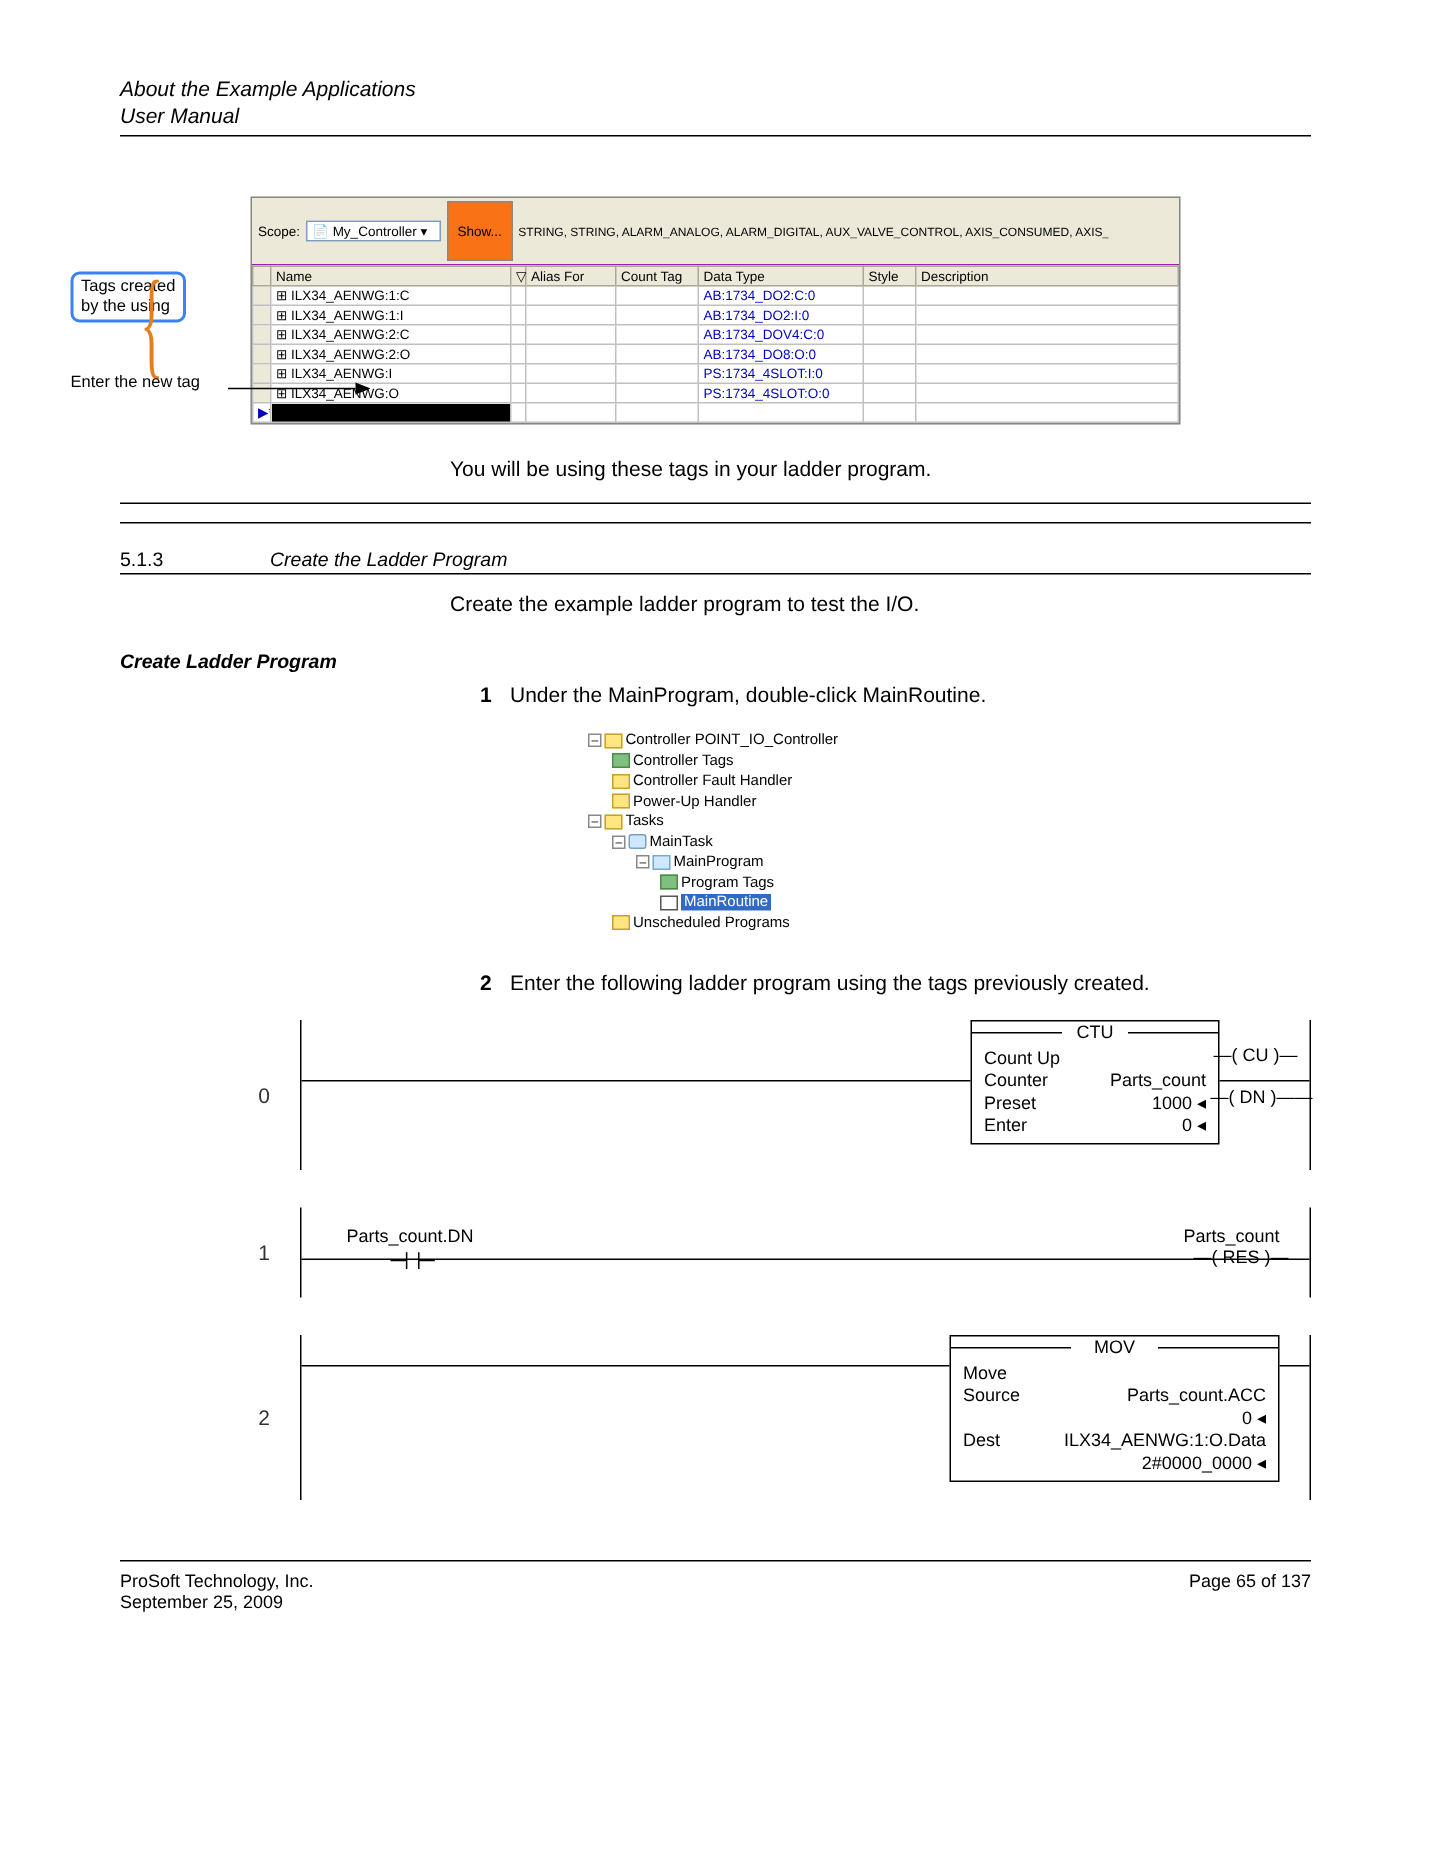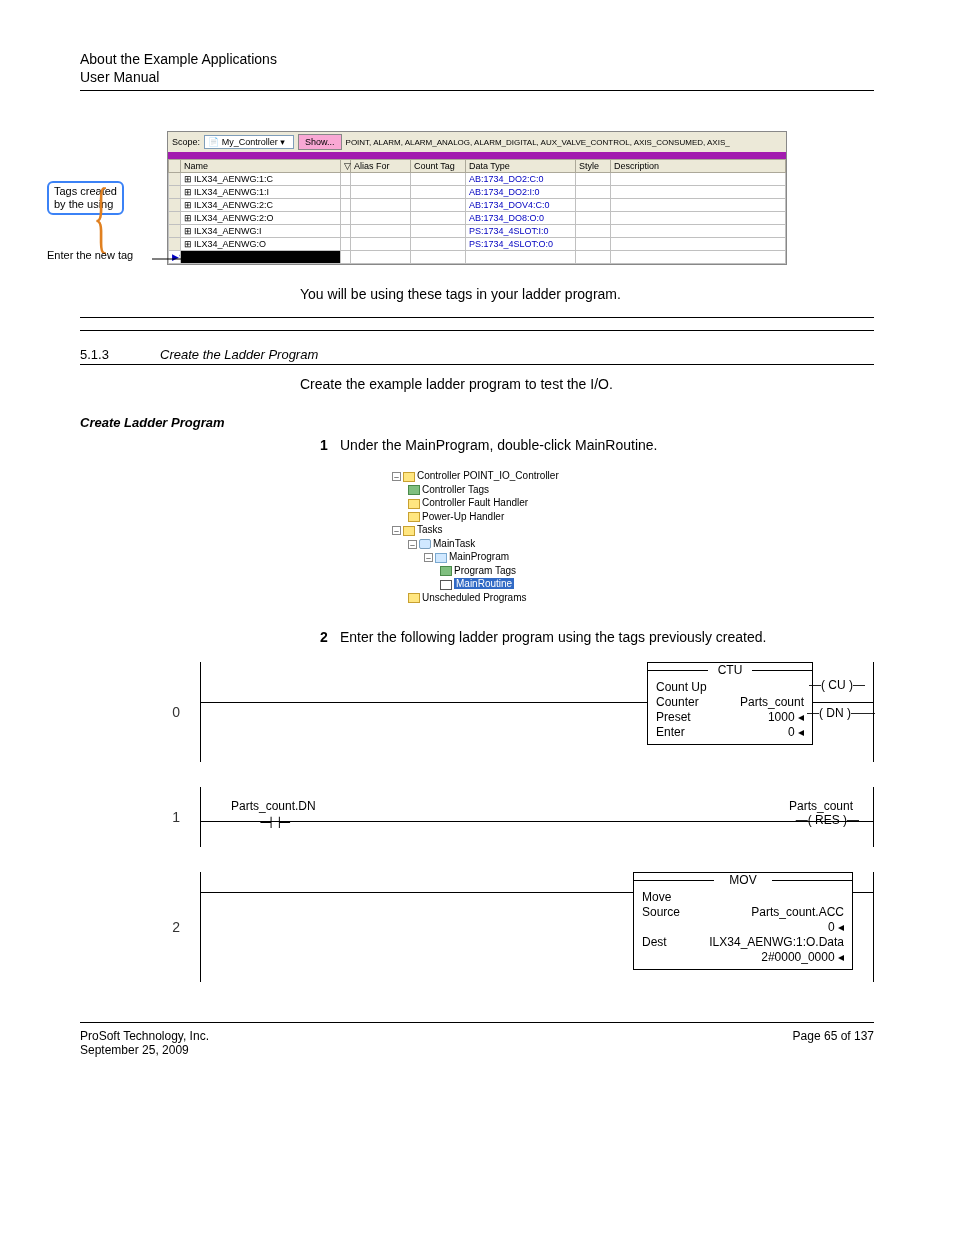--- a/index.html
+++ b/index.html
@@ -1,47 +1,47 @@
 <!DOCTYPE html>
 <html><head>
 <meta charset="utf-8">
 <style>
   * { box-sizing: border-box; margin: 0; padding: 0; }
   body { font-family: Arial, sans-serif; background: #fff; width: 954px; }
   .page { padding: 50px 80px 40px 80px; }
-  .header { display: flex; border-bottom: 1px solid #000; padding-bottom: 4px; margin-bottom: 40px; }
+  .header { display: flex; border-bottom: 1px solid #000; padding-bottom: 4px; margin-bottom: 40px; font-style: italic; }
   .header-left, .header-right { font-size: 14px; line-height: 1.3; }
   .header-right { text-align: right; }
   .figure1 { position: relative; margin: 0 auto 20px auto; width: 620px; }
   .fig1-left-annotations { position: absolute; left: -120px; top: 50px; }
   .callout-box { border: 2px solid #3b82f6; border-radius: 6px; padding: 2px 5px; font-size: 11px; color: #000; background: #fff; display: inline-block; line-height: 1.15; }
   .brace { position: absolute; left: 35px; top: -5px; font-size: 80px; color: #e08020; font-family: serif; line-height: 1; transform: scaleX(0.4); }
   .enter-tag { position: absolute; left: -120px; top: 118px; font-size: 11px; }
   .enter-arrow { position: absolute; left: -15px; top: 122px; width: 95px; }
   .arrow-line { stroke: #000; stroke-width: 1; fill: none; }
   .arrow-head { fill: #000; }
   .tag-table-wrap { border: 1px solid #888; background: #ece9d8; font-size: 9px; }
-  .tag-toolbar { background: #ece9d8; border-bottom: 7px solid #a21caf; padding: 2px 4px; display: flex; align-items: center; gap: 4px; }
-  .tag-toolbar .btn { border: 1px solid #888; background: #f9a8d4; padding: 2px 6px; font-size: 9px; }
+  .tag-toolbar { background: #ece9d8; border-bottom: 1px solid #a21caf; padding: 2px 4px; display: flex; align-items: center; gap: 4px; }
+  .tag-toolbar .btn { border: 1px solid #888; background: #f97316; padding: 14px 6px; font-size: 9px; }
   .tag-toolbar .dropdown { border: 1px solid #7f9db9; background: #fff; padding: 1px 3px; font-size: 9px; min-width: 90px; display: inline-block; }
   .tag-toolbar .filter-text { font-size: 8px; color: #000; white-space: nowrap; overflow: hidden; }
   .tag-grid { width: 100%; border-collapse: collapse; background: #fff; table-layout: fixed; }
   .tag-grid th { background: #ece9d8; border: 1px solid #aca899; font-size: 9px; font-weight: normal; padding: 1px 3px; text-align: left; }
   .tag-grid td { border: 1px solid #c0c0c0; font-size: 9px; padding: 1px 3px; color: #0000c0; overflow: hidden; white-space: nowrap; }
   .tag-grid td:first-child { background: #ece9d8; width: 12px; }
   .tag-grid td.plus { color: #000; }
   .tag-grid tr.entry td { background: #fff; }
   .tag-grid tr.entry td:first-child { background: #fff; }
   .star-cell { color: #000; font-size: 10px; }
 
   .body-text { font-size: 14px; margin: 10px 0 10px 220px; line-height: 1.4; }
   .sep { border: 0; border-top: 1px solid #000; margin: 12px 0; }
   .sep-thick { border: 0; border-top: 1px solid #000; margin: 2px 0; }
   .section-num { margin: 16px 0 8px 0; }
-  .section-num-row { display: flex; border-bottom: 1px solid #000; padding-bottom: 2px; }
+  .section-num-row { display: flex; border-bottom: 1px solid #000; padding-bottom: 2px; gap: 20px; }
   .section-num-row .num { width: 80px; font-size: 13px; }
   .section-num-row .title { font-size: 13px; font-style: italic; }
 
   .heading5 { font-weight: bold; font-size: 13px; font-style: italic; margin: 20px 0 6px 0; }
   .ol { margin-left: 240px; font-size: 14px; line-height: 1.4; }
   .ol .item { display: flex; margin: 6px 0; }
   .ol .n { width: 20px; font-weight: bold; }
 
   .tree-figure { margin: 14px auto 24px auto; width: 170px; font-size: 10px; line-height: 1.35; color: #000; }
   .tree-figure .tree-row { white-space: nowrap; }
@@ -96,21 +96,21 @@
     <svg class="enter-arrow" viewBox="0 0 95 12">
       <line x1="0" y1="6" x2="85" y2="6" class="arrow-line"></line>
       <polygon points="85,2 95,6 85,10" class="arrow-head"></polygon>
     </svg>
 
     <div class="tag-table-wrap">
       <div class="tag-toolbar">
         <span>Scope:</span>
         <span class="dropdown">📄 <span>My_Controller</span> ▾</span>
         <button class="btn">Show...</button>
-        <span class="filter-text">POINT, ALARM, ALARM_ANALOG, ALARM_DIGITAL, AUX_VALVE_CONTROL, AXIS_CONSUMED, AXIS_</span>
+        <span class="filter-text">STRING, STRING, ALARM_ANALOG, ALARM_DIGITAL, AUX_VALVE_CONTROL, AXIS_CONSUMED, AXIS_</span>
       </div>
       <table class="tag-grid">
         <colgroup>
             <col style="width:12px">
             <col style="width:160px">
             <col style="width:10px">
             <col style="width:60px">
             <col style="width:55px">
             <col style="width:110px">
             <col style="width:35px">

